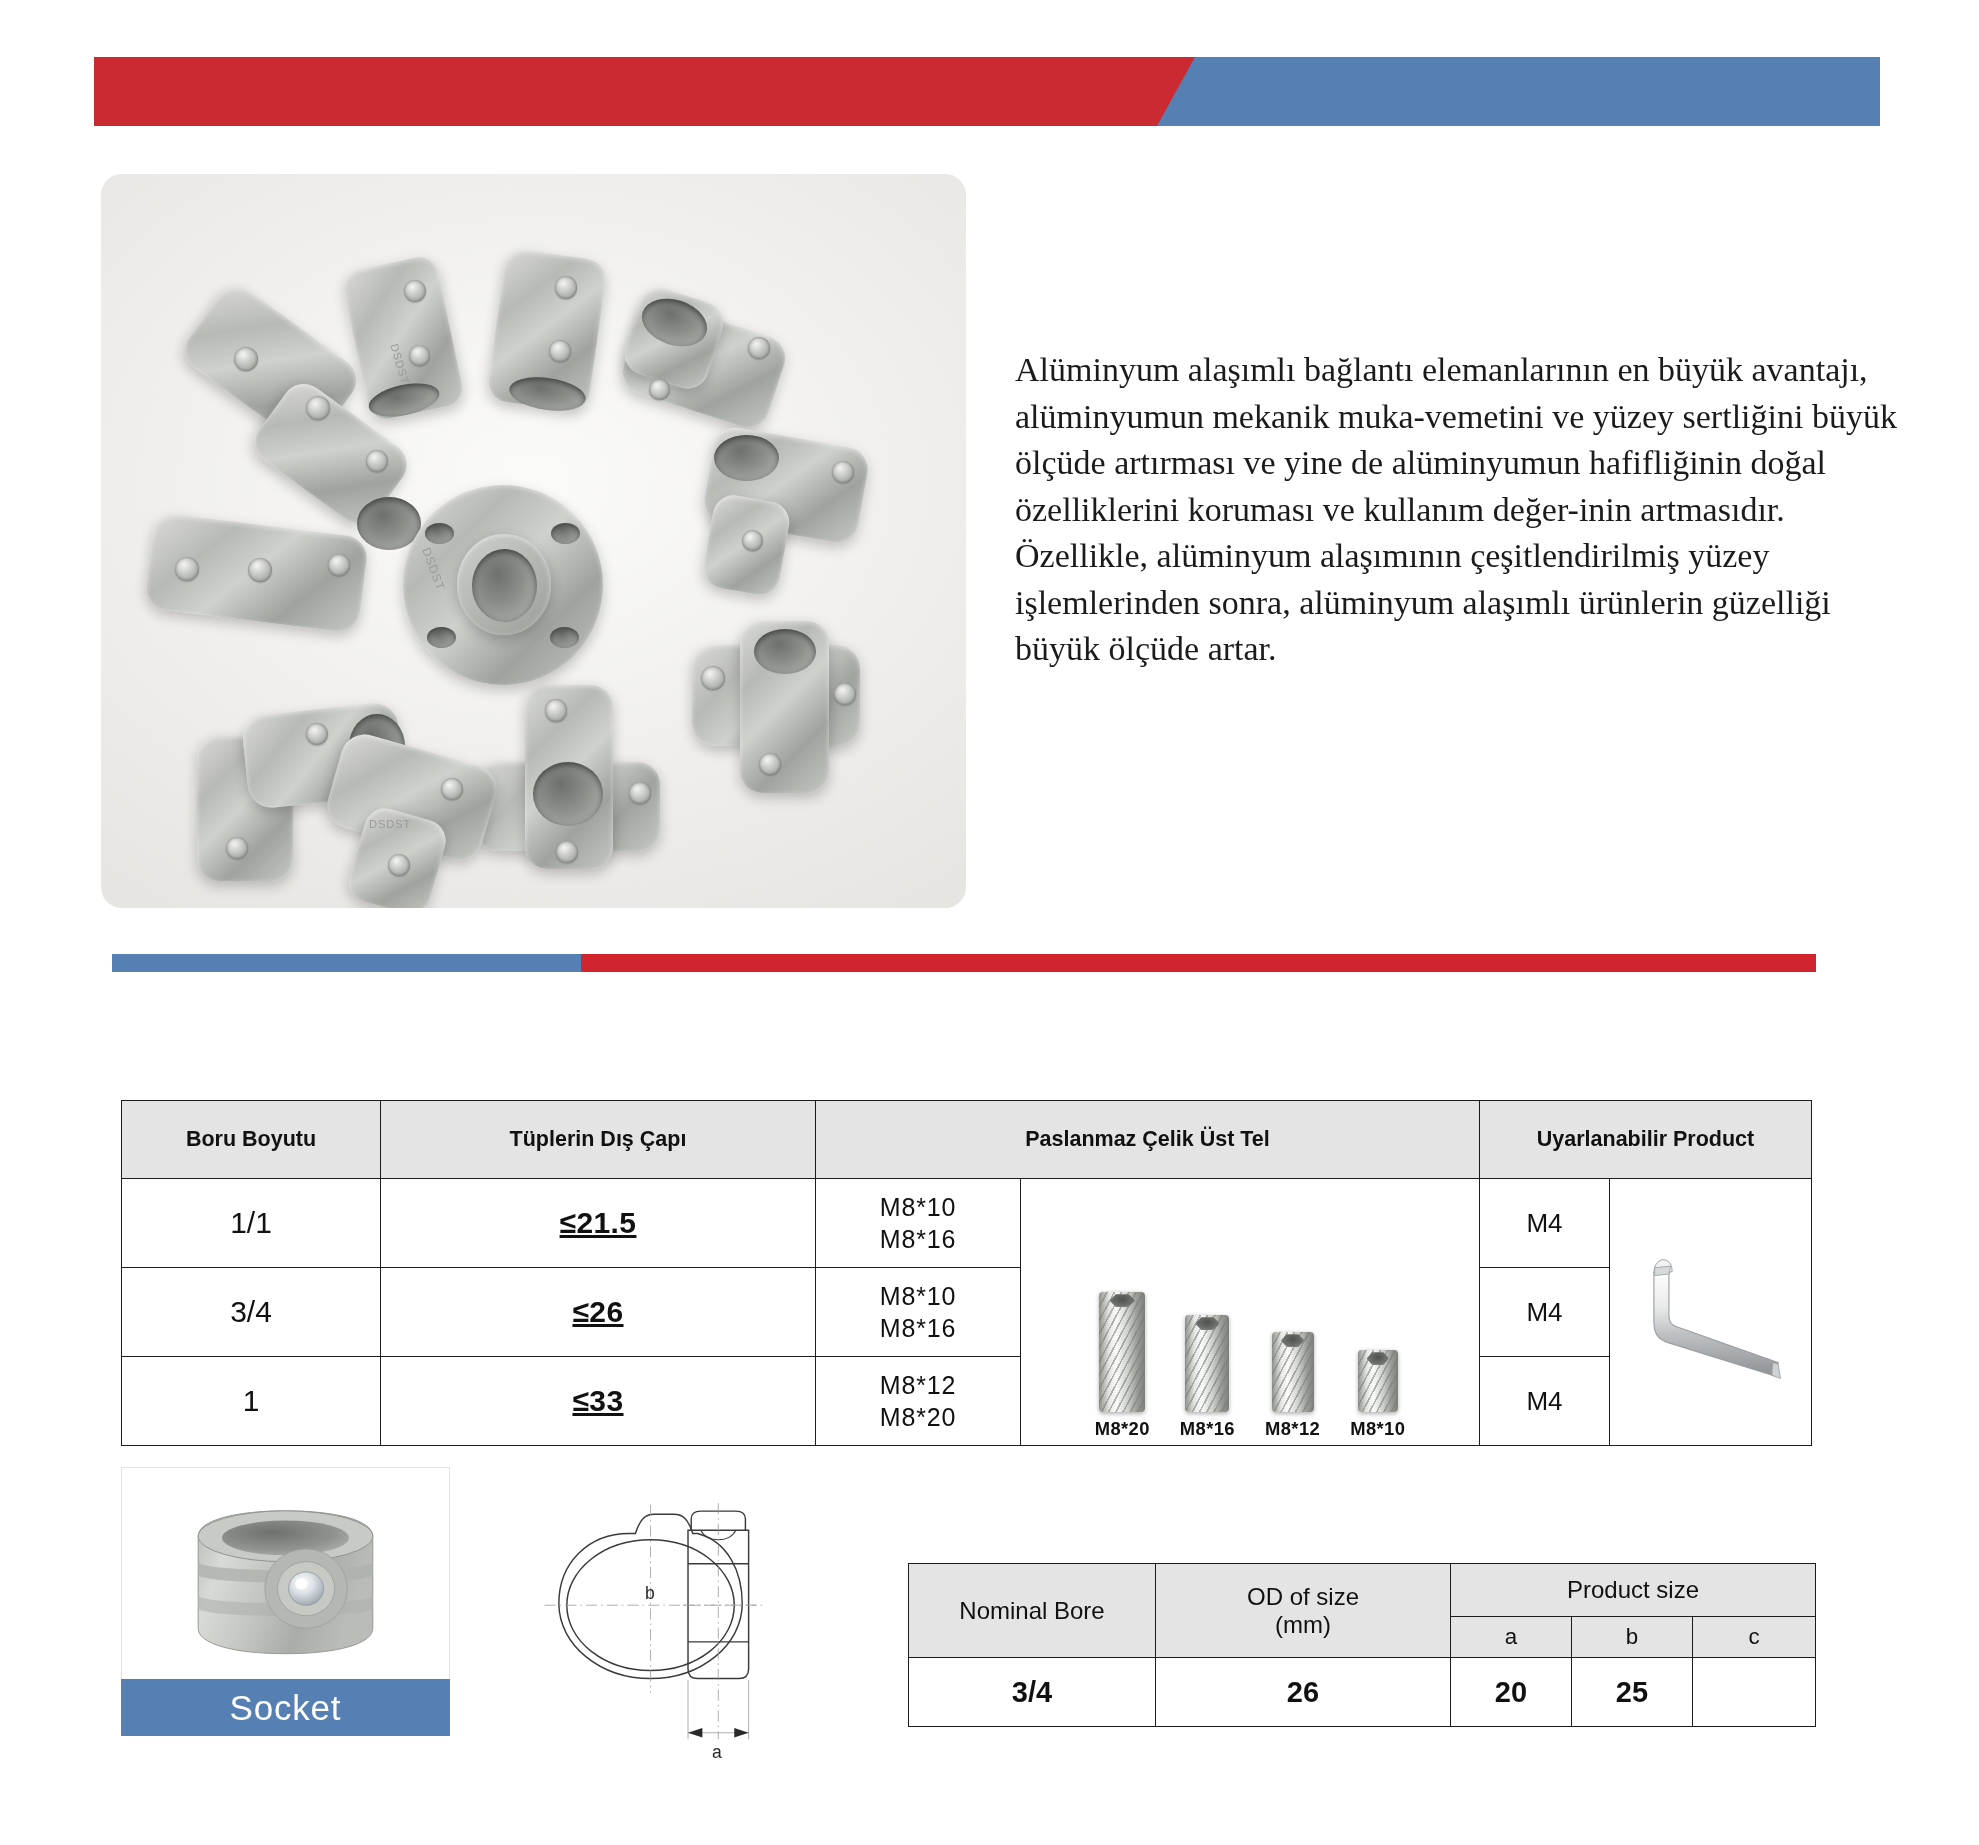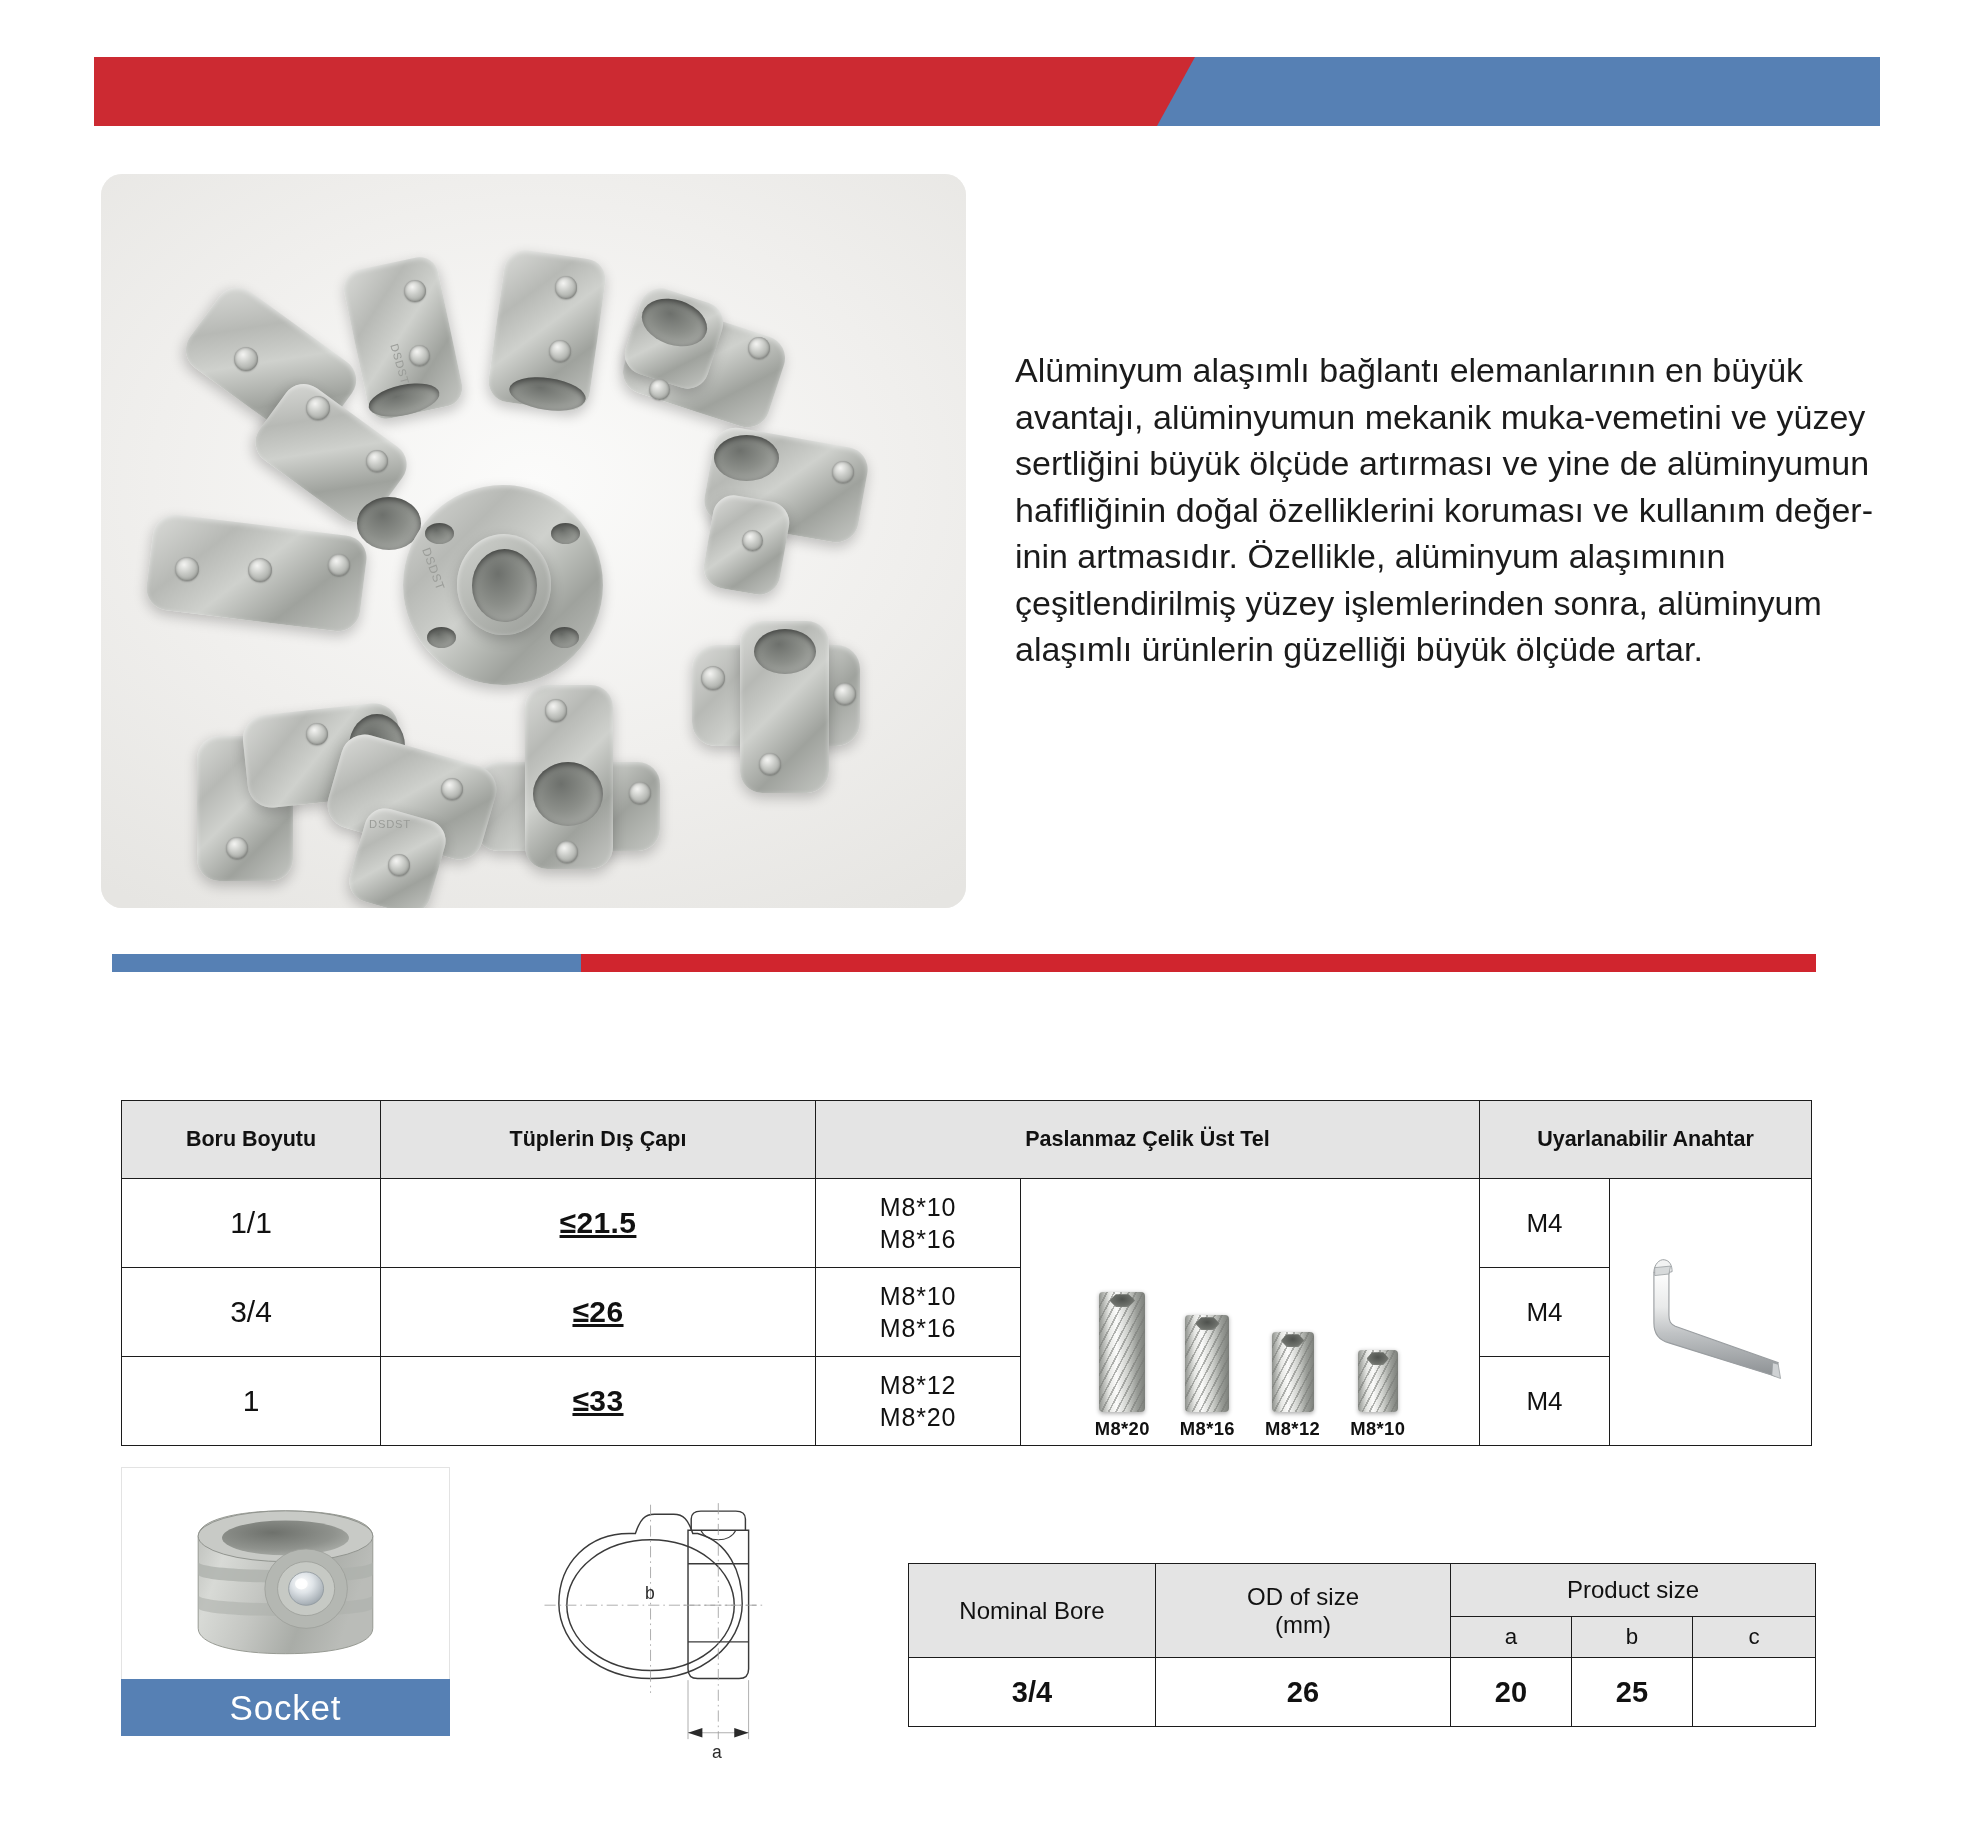--- a/index.html
+++ b/index.html
@@ -67,21 +67,21 @@
     position:absolute; color:#9a9c98; font-size:12.8px; letter-spacing:0.8px;
     font-family:"Liberation Sans", sans-serif;
   }
 
   
   .desc {
     position:absolute; left:1015px; top:313px; width:894px;
     font-size:34px;
     line-height:1.37;
     color:#1b1b1b;
-    font-family:Liberation Sans, sans-serif;
+    font-family:Liberation Serif, serif;
     font-stretch:condensed;
   }
 
   
   .divider { position:absolute; left:112px; top:954px; width:1704px; height:17.6px; }
   .divider-blue { position:absolute; left:0; top:0; width:27.5%; height:100%; background:#5680b4; }
   .divider-red  { position:absolute; left:27.5%; top:0; right:0; height:100%; background:#d0252e; }
 
   
   .spec-table {
@@ -284,21 +284,21 @@
     <col style="width:205px">
     <col style="width:459px">
     <col style="width:130px">
     <col style="width:202px">
   </colgroup>
   <thead>
     <tr>
       <th>Boru Boyutu</th>
       <th>Tüplerin Dış Çapı</th>
       <th colspan="2">Paslanmaz Çelik Üst Tel</th>
-      <th colspan="2">Uyarlanabilir Anahtar</th>
+      <th colspan="2">Uyarlanabilir Product</th>
     </tr>
   </thead>
   <tbody>
     <tr>
       <td class="cell-size">1/1</td>
       <td class="cell-od">≤21.5</td>
       <td class="cell-screws" style="white-space:pre-line">M8*10
 M8*16</td>
       <td class="screw-cell" rowspan="3">
         <div class="screw-row">

